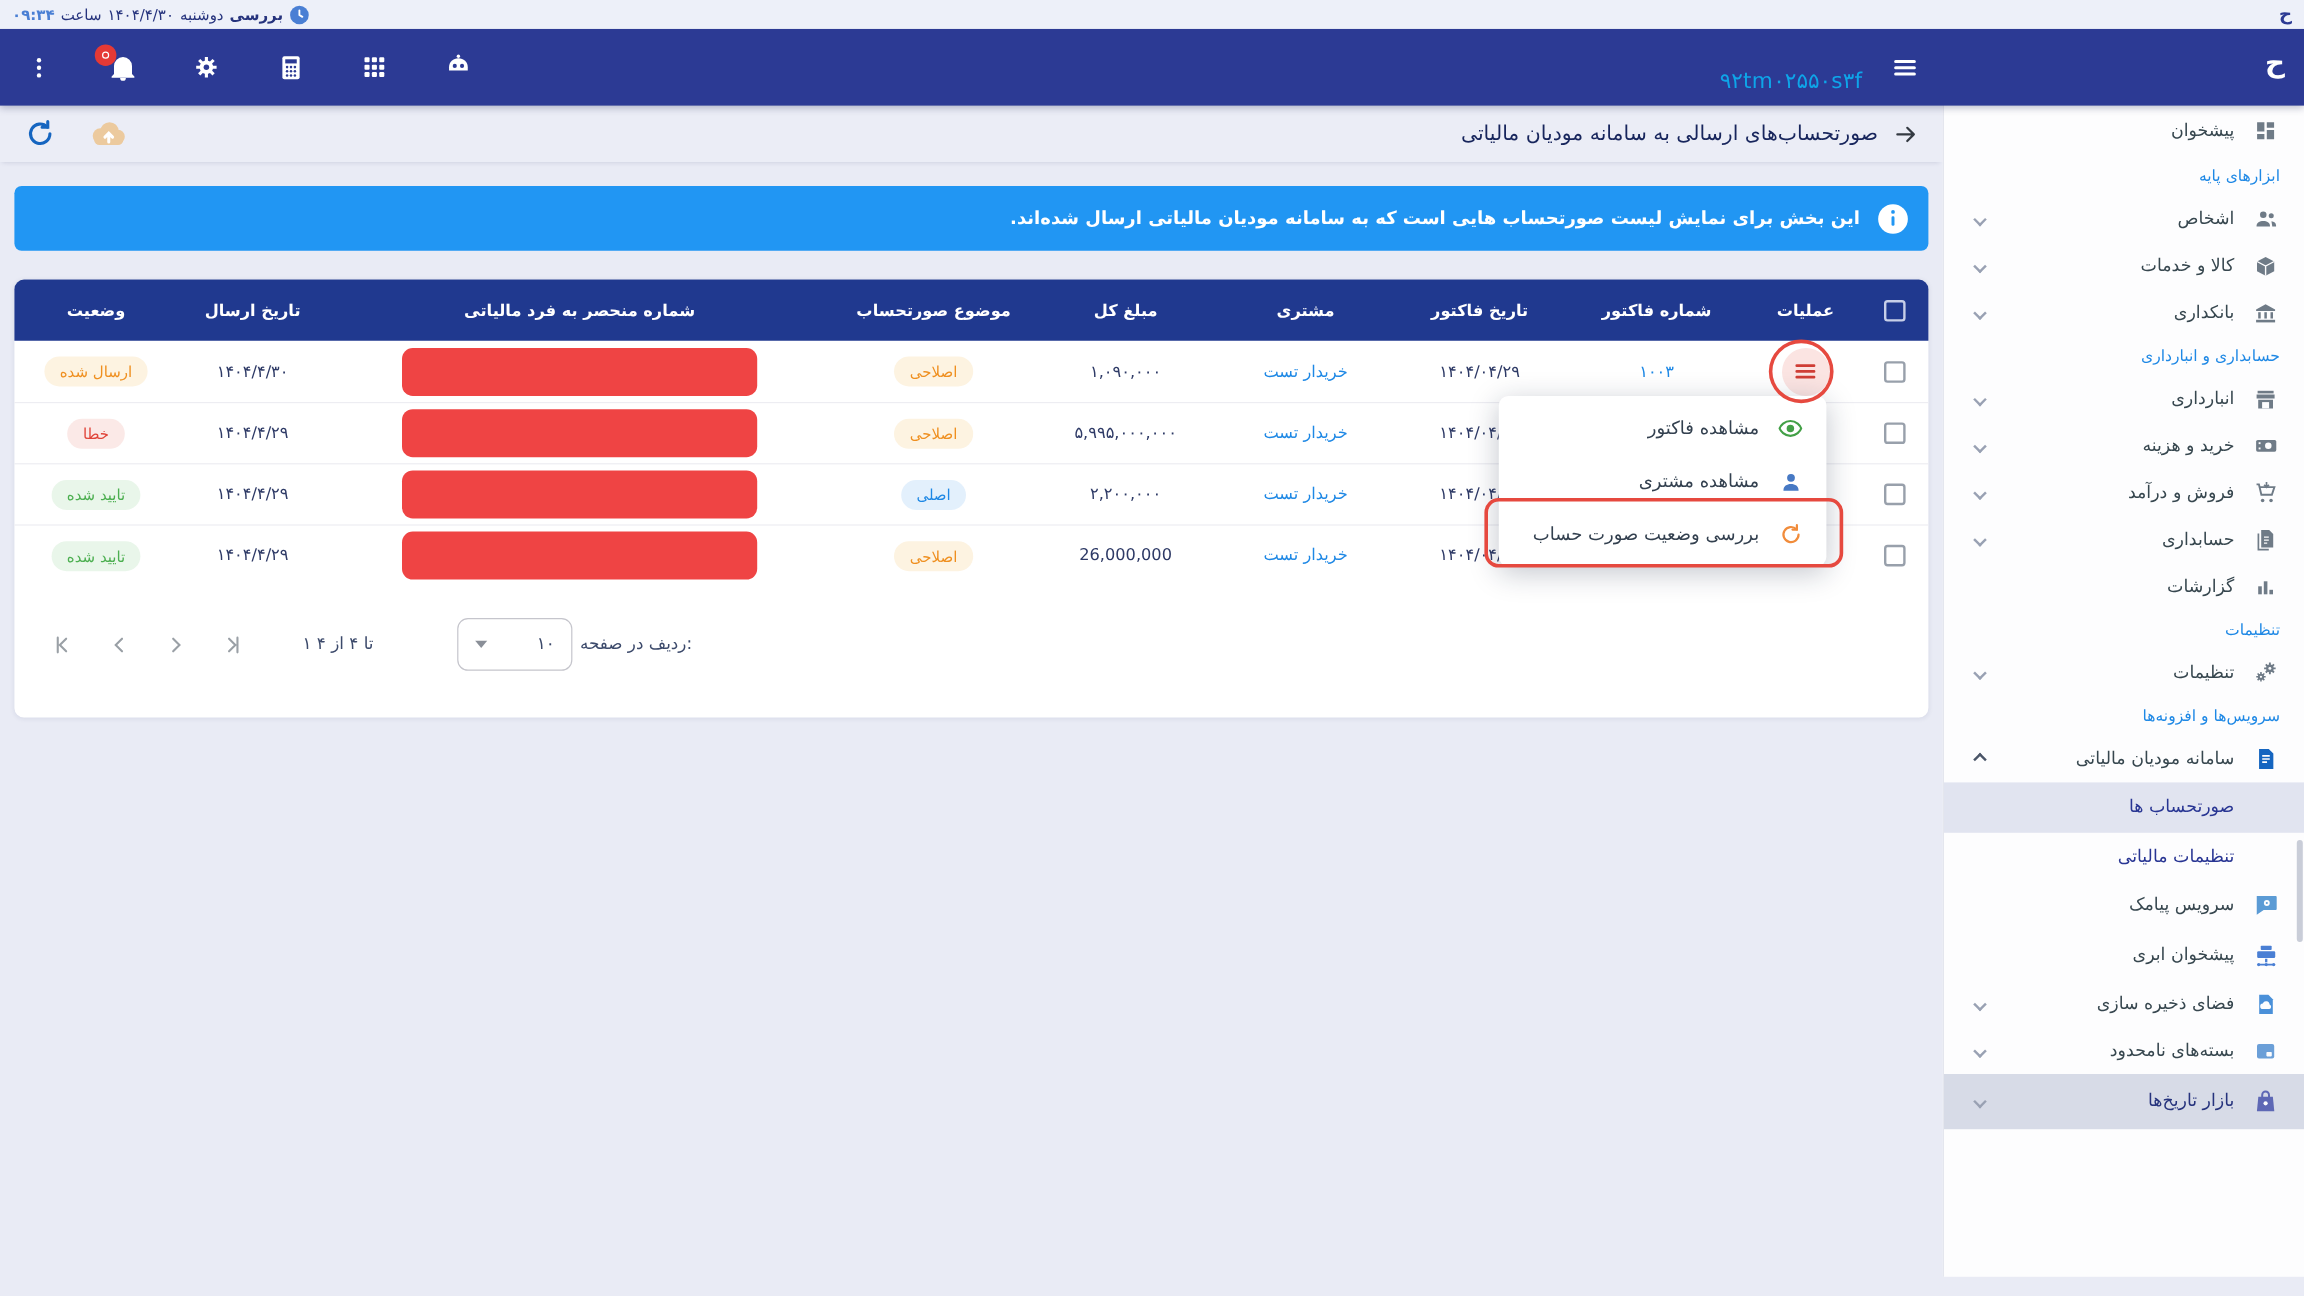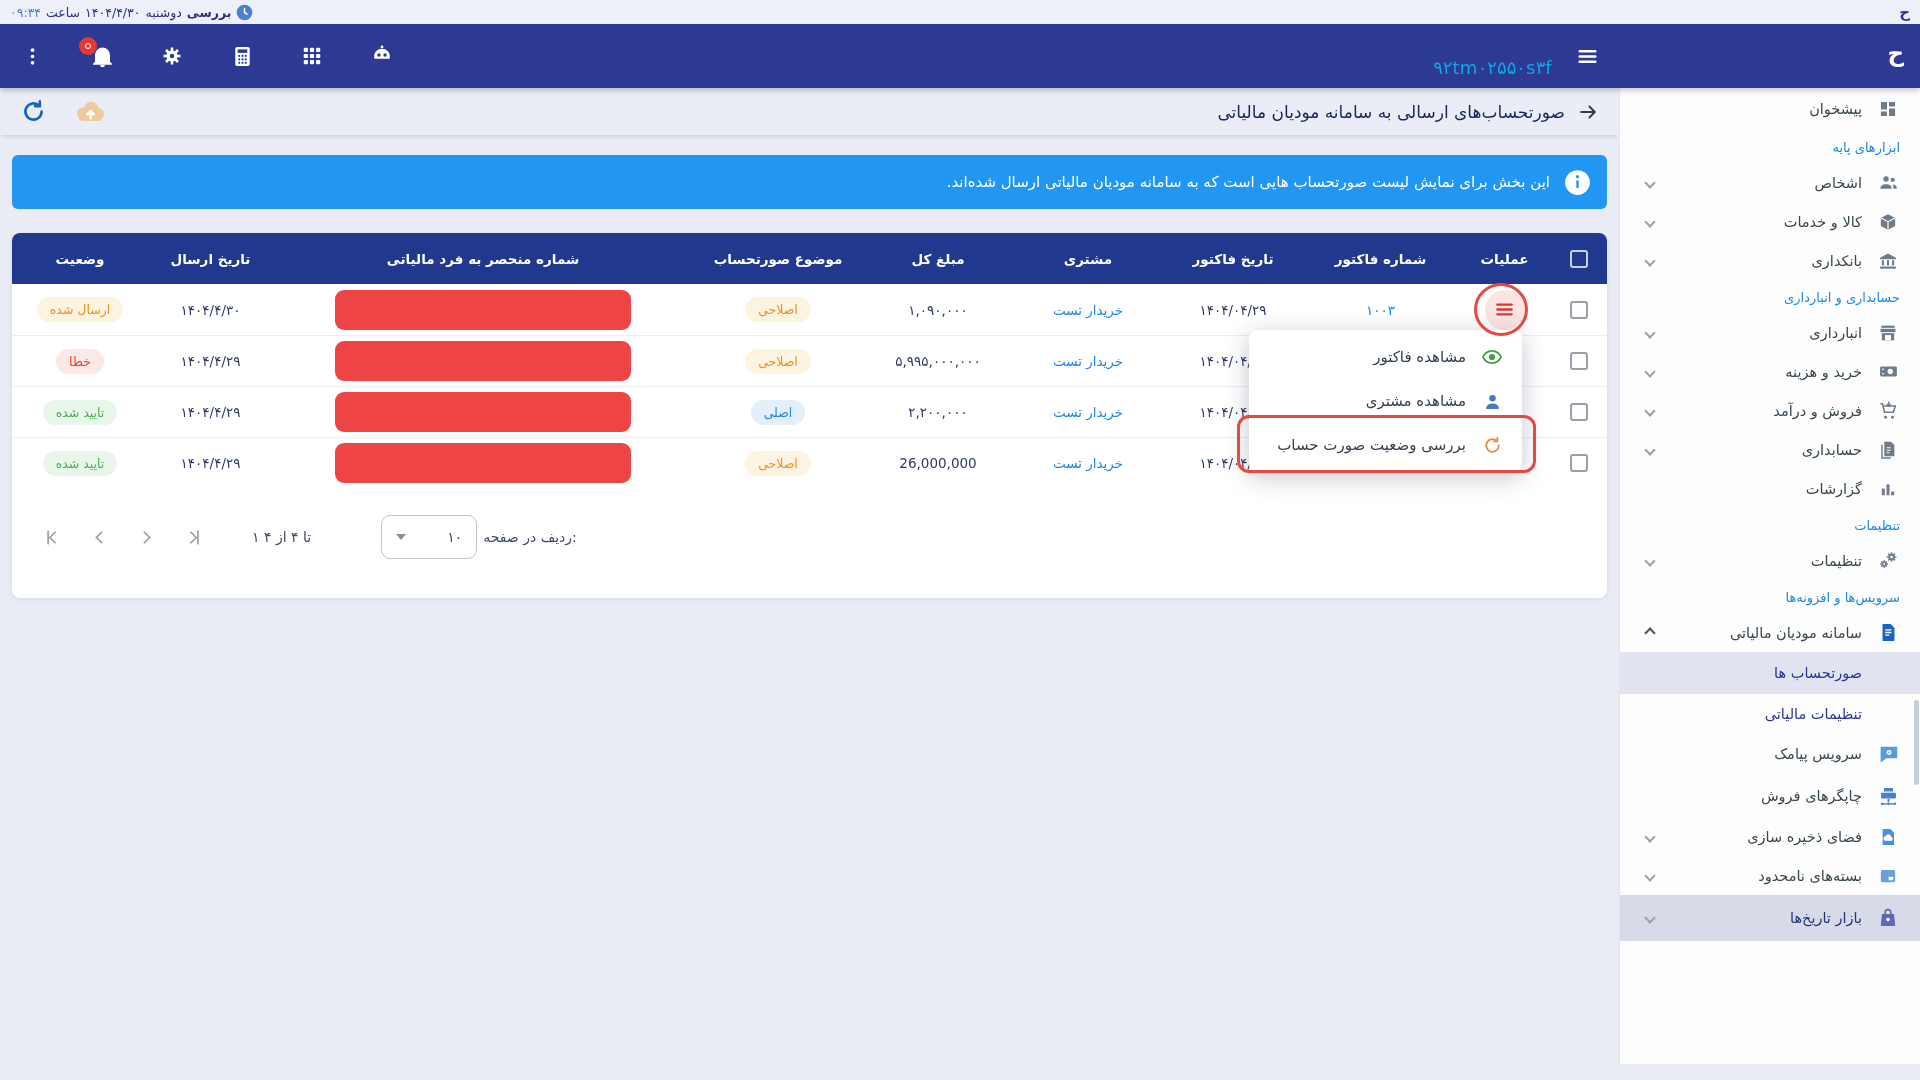--- a/index.html
+++ b/index.html
@@ -4,21 +4,21 @@
 <style>
   *{margin:0;padding:0;box-sizing:border-box}
   html,body{background:#e9ebf5}
   body{font-family:"DejaVu Sans",sans-serif}
   .app{position:relative;width:1920px;height:1080px;overflow:hidden;direction:rtl;background:#e9ebf5}
 
   
   .topbar{position:absolute;top:0;left:0;width:1920px;height:24px;background:#edf0f9;display:flex;justify-content:space-between;align-items:center;padding:0 10px;z-index:8}
   .brand{color:#2c3a94;font-weight:bold;font-size:15px;line-height:1}
   .datetime{display:flex;align-items:center;gap:5px;font-size:12.5px;color:#26337d}
-  .datetime .time{color:#4a7fd4;font-weight:normal}
+  .datetime .time{color:#4a7fd4;font-weight:bold}
   .ic{display:inline-flex;align-items:center;justify-content:center}
 
   
   .navbar{position:absolute;top:24px;left:0;width:1920px;height:64px;background:#2c3a94;z-index:7;box-shadow:0 2px 6px rgba(20,30,80,.28)}
   .nv-left{position:absolute;left:18px;top:0;height:64px;display:flex;align-items:center;gap:42px;direction:ltr}
   .nv-ic{position:relative;width:28px;height:28px;display:inline-flex;align-items:center;justify-content:center;cursor:pointer}
   .badge{position:absolute;top:-5px;left:-9px;width:18px;height:18px;border-radius:50%;background:#e53935;display:flex;align-items:center;justify-content:center;z-index:2}
   .badge i{display:block;width:6px;height:6px;border:1.5px solid #fff;border-radius:50%}
   .ws{position:absolute;right:368px;top:11px;height:64px;display:flex;align-items:center;color:#0ea5e9;font-size:18px;direction:ltr;letter-spacing:.3px}
   .nv-burger{position:absolute;right:320px;top:20px;color:#fff;cursor:pointer}
@@ -41,21 +41,21 @@
   .sb-thumb{position:absolute;left:1914px;top:700px;width:5px;height:85px;background:#c9cdd8;border-radius:3px;z-index:9}
 
   
   .main{position:absolute;top:88px;left:0;width:1619px;height:992px;background:#e9ebf5}
   .pghead{height:47px;display:flex;align-items:center;justify-content:space-between;padding:0 20px;background:#ebedf6;box-shadow:0 3px 4px -2px rgba(40,50,100,.18);position:relative;z-index:2}
   .ph-right{display:flex;align-items:center;gap:12px}
   .ph-title{font-size:17px;color:#17255c}
   .ph-left{display:flex;align-items:center;gap:26px;direction:ltr}
   .ph-left .ic{cursor:pointer}
 
-  .banner{margin:20px 12px 0;height:54px;background:#2196f3;border-radius:6px;display:flex;align-items:center;padding:0 16px;gap:14px;color:#fff;font-weight:normal;font-size:15px}
+  .banner{margin:20px 12px 0;height:54px;background:#2196f3;border-radius:6px;display:flex;align-items:center;padding:0 16px;gap:14px;color:#fff;font-weight:bold;font-size:15px}
 
   .card{margin:24px 12px 0;background:#fff;border-radius:8px;box-shadow:0 1px 4px rgba(30,40,90,.08);position:relative;z-index:1}
   .trow{display:grid;grid-template-columns:56px 93px 155px 140px 150px 150px 170px 420px 125px 1fr;align-items:center}
   .thead{background:#20398f;color:#fff;height:51px;border-radius:8px 8px 0 0;font-size:13.5px;font-weight:bold}
   .tbody .trow{height:51px;border-top:1px solid #ededf2;font-size:13.5px;color:#2e3a66}
   .tbody .trow:first-child{border-top:none}
   .tcell{display:flex;justify-content:center;align-items:center;text-align:center}
   .link{color:#1e88e5;cursor:pointer}
   .bdg{padding:5px 13px;border-radius:14px;font-size:12.5px;white-space:nowrap}
   .bdg.orange{color:#ef8f1f;background:#fdf3e1}
@@ -345,21 +345,21 @@
           <svg viewBox="0 0 24 24" width="21" height="21" fill="currentColor">
             <rect x="6.8" y="2.4" width="10.4" height="4" rx=".8"></rect>
             <rect x="3.4" y="7.6" width="17.2" height="6.6" rx="1.2"></rect>
             <rect x="10.9" y="14.8" width="2.2" height="3.4"></rect>
             <path d="M4.8 20.4h14.4" stroke="currentColor" stroke-width="1.6"></path>
             <circle cx="4.8" cy="20.4" r="1.5"></circle>
             <circle cx="12" cy="20.4" r="1.5"></circle>
             <circle cx="19.2" cy="20.4" r="1.5"></circle>
           </svg>
         </span>
-        <span class="sb-text">چاپگرهای فروش</span>
+        <span class="sb-text">پیشخوان ابری</span>
         <span class="chev hidden"></span>
       </div>
       <div class="sb-item">
         <span class="sb-ic" style="color: rgb(74, 144, 217);">
           <svg viewBox="0 0 24 24" width="20" height="20" fill="currentColor">
             <path d="M5.6 2.4h9.2l4.4 4.4v14.8H5.6z"></path>
             <path d="M9.4 16.6a2.7 2.7 0 0 1-.2-5.4 3.5 3.5 0 0 1 6.8.9 2.4 2.4 0 0 1-.4 4.6z" fill="#fdfdfe"></path>
           </svg>
         </span>
         <span class="sb-text">فضای ذخیره سازی</span>

